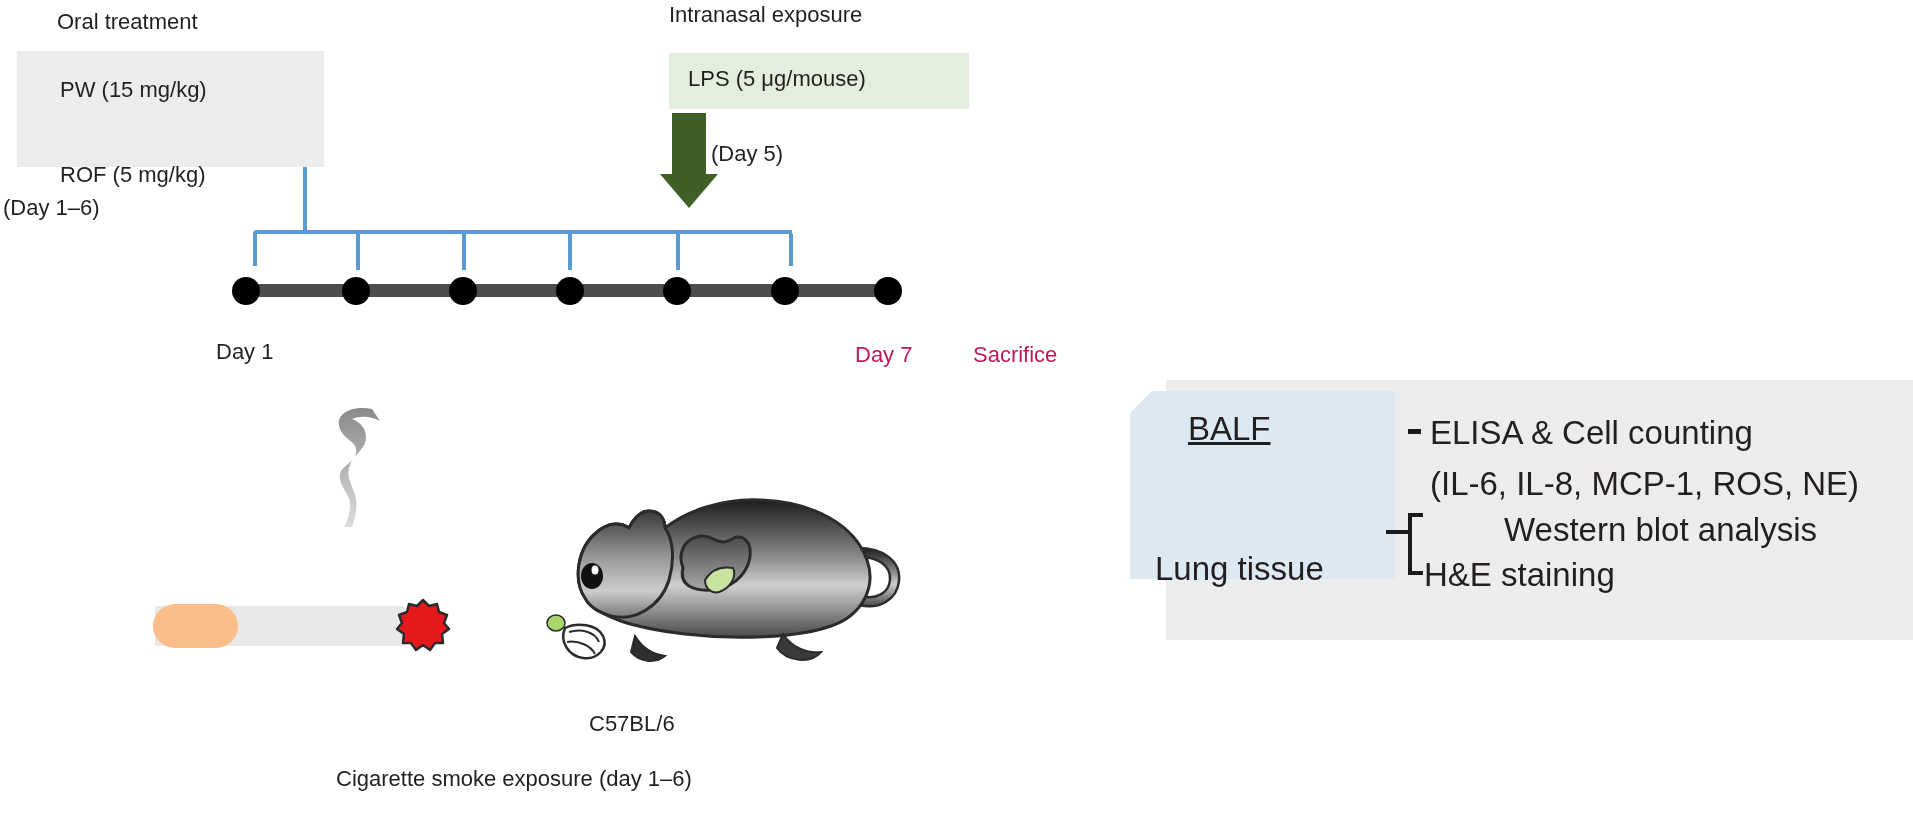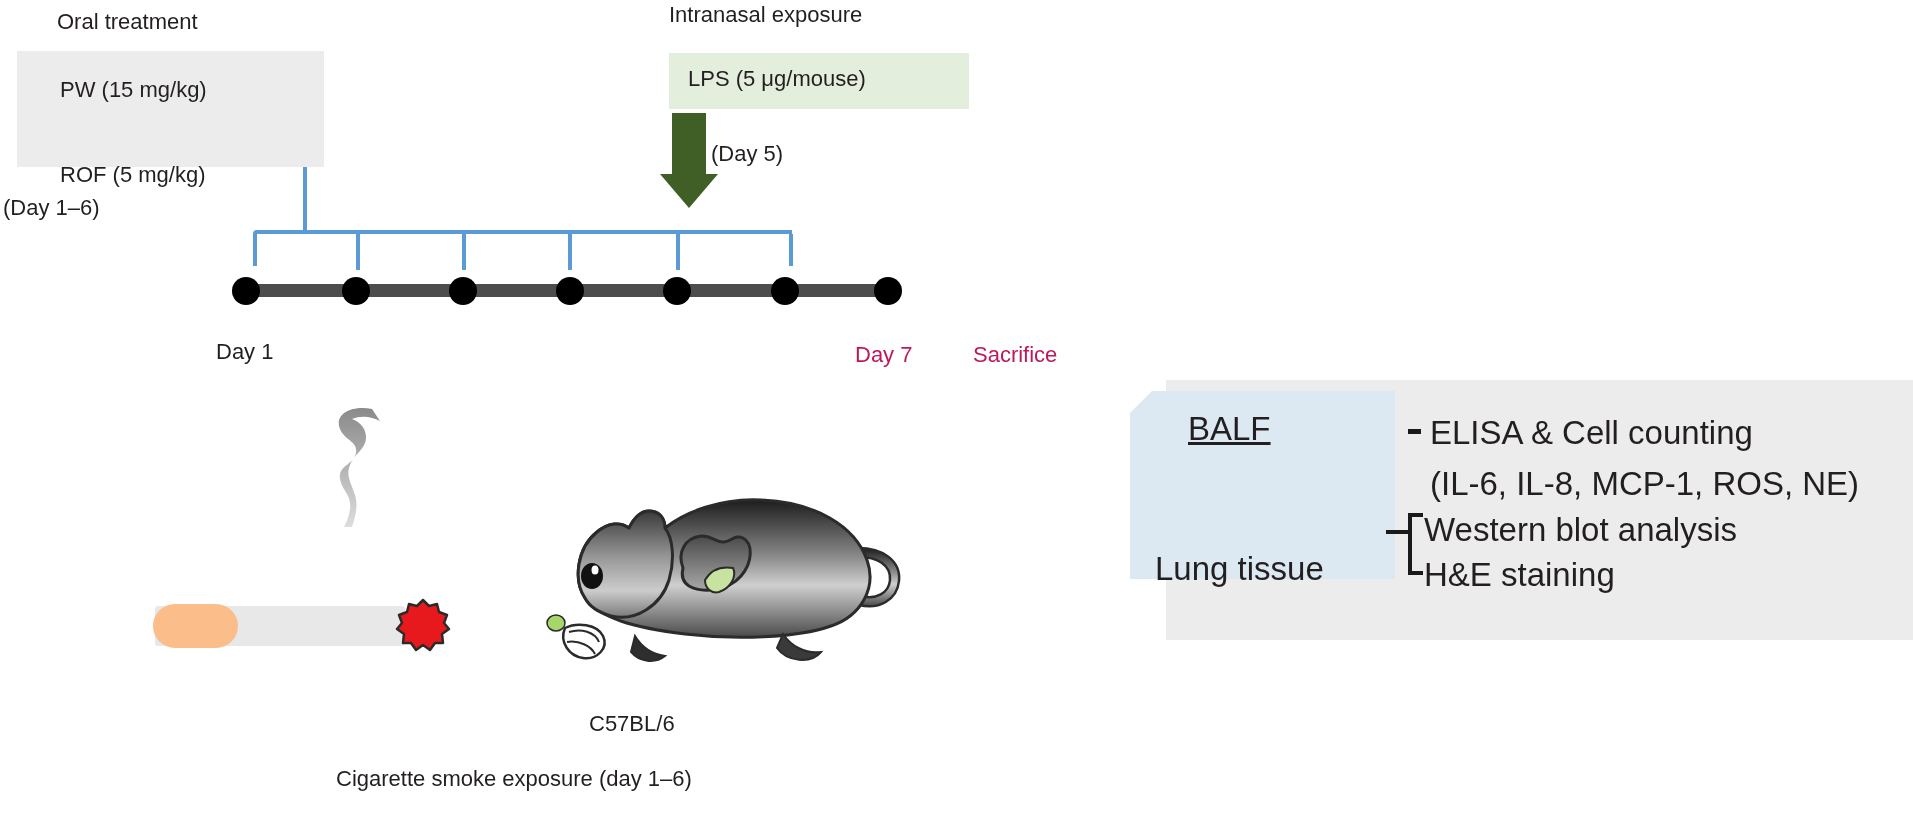--- a/index.html
+++ b/index.html
@@ -229,17 +229,17 @@
 
   <div class="abs txt t33" style="left:1430px;top:467px;">(IL-6, IL-8, MCP-1, ROS, NE)</div>
 
   <div>
     <div class="abs blkH" style="left:1386px;top:530px;width:22px;height:4px;"></div>
     <div class="abs blkV" style="left:1408px;top:513px;width:4px;height:62px;"></div>
     <div class="abs blkH" style="left:1408px;top:513px;width:15px;height:4px;"></div>
     <div class="abs blkH" style="left:1408px;top:571px;width:15px;height:4px;"></div>
   </div>
 
-  <div class="abs txt t33" style="left:1424px;top:513px;">Western blot analysis</div>
+  <div class="abs txt t33" style="left:1504px;top:513px;">Western blot analysis</div>
 
   <div class="abs txt t33" style="left:1424px;top:558px;">H&amp;E staining</div>
 
 </div>
 
 </body></html>

